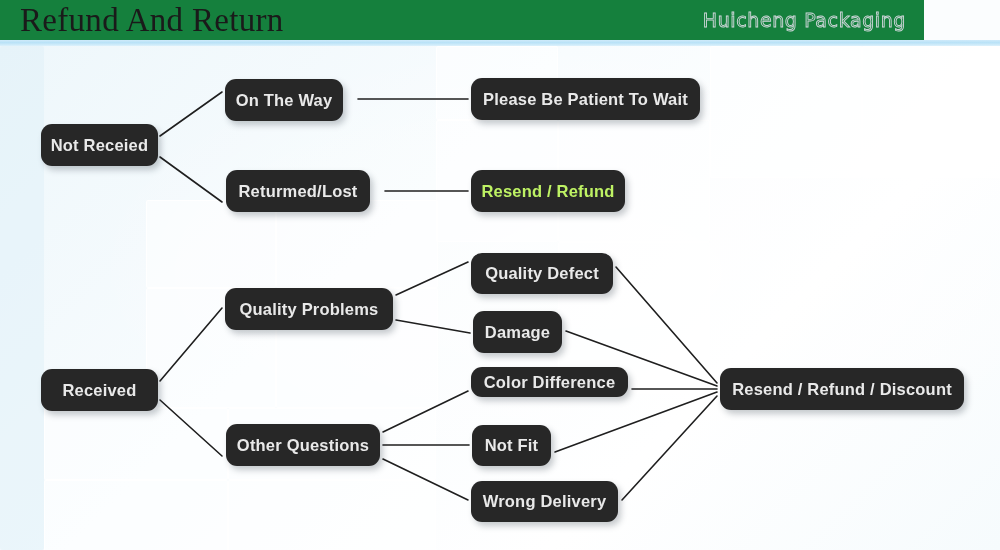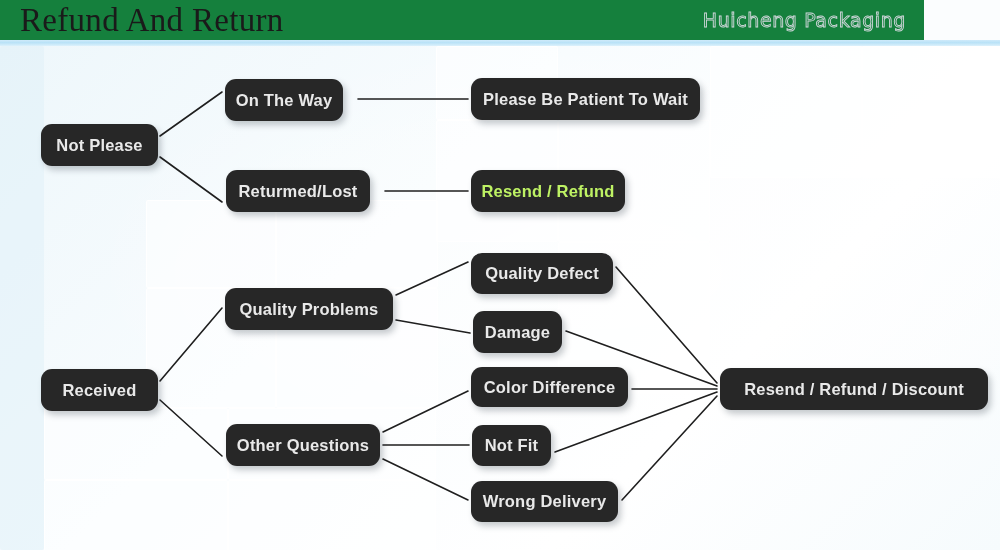--- a/index.html
+++ b/index.html
@@ -162,29 +162,29 @@
       <line x1="383" y1="445" x2="469" y2="445" stroke="#1f1f1f"></line>
       <line x1="383" y1="459" x2="468" y2="500" stroke="#1f1f1f"></line>
       <line x1="616" y1="267" x2="717" y2="383" stroke="#1f1f1f"></line>
       <line x1="566" y1="331" x2="717" y2="386" stroke="#1f1f1f"></line>
       <line x1="632" y1="389" x2="717" y2="389" stroke="#1f1f1f"></line>
       <line x1="555" y1="452" x2="717" y2="392" stroke="#1f1f1f"></line>
       <line x1="622" y1="500" x2="717" y2="396" stroke="#1f1f1f"></line>
     </svg>
 
   <div id="node-layer">
-      <div class="node" style="left: 41px; top: 124px; width: 117px; height: 42px; background: rgb(39, 39, 39); color: rgb(233, 233, 233);">Not Please</div>
+      <div class="node" style="left: 41px; top: 124px; width: 117px; height: 42px; background: rgb(39, 39, 39); color: rgb(233, 233, 233);">Not Receied</div>
       <div class="node" style="left: 225px; top: 79px; width: 118px; height: 42px; background: rgb(39, 39, 39); color: rgb(233, 233, 233);">On The Way</div>
       <div class="node" style="left: 226px; top: 170px; width: 144px; height: 42px; background: rgb(39, 39, 39); color: rgb(233, 233, 233);">Returmed/Lost</div>
       <div class="node" style="left: 471px; top: 78px; width: 229px; height: 42px; background: rgb(39, 39, 39); color: rgb(233, 233, 233);">Please Be Patient To Wait</div>
       <div class="node" style="left: 471px; top: 170px; width: 154px; height: 42px; background: rgb(39, 39, 39); color: #bef264;">Resend / Refund</div>
       <div class="node" style="left: 41px; top: 369px; width: 117px; height: 42px; background: rgb(39, 39, 39); color: rgb(233, 233, 233);">Received</div>
       <div class="node" style="left: 225px; top: 288px; width: 168px; height: 42px; background: rgb(39, 39, 39); color: rgb(233, 233, 233);">Quality Problems</div>
       <div class="node" style="left: 226px; top: 424px; width: 154px; height: 42px; background: rgb(39, 39, 39); color: rgb(233, 233, 233);">Other Questions</div>
       <div class="node" style="left: 471px; top: 253px; width: 142px; height: 41px; background: rgb(39, 39, 39); color: rgb(233, 233, 233);">Quality Defect</div>
       <div class="node" style="left: 473px; top: 311px; width: 89px; height: 42px; background: rgb(39, 39, 39); color: rgb(233, 233, 233);">Damage</div>
-      <div class="node" style="left: 471px; top: 367px; width: 157px; height: 40px; background: rgb(39, 39, 39); color: rgb(233, 233, 233);">Color Difference</div>
+      <div class="node" style="left: 471px; top: 367px; width: 157px; height: 30px; background: rgb(39, 39, 39); color: rgb(233, 233, 233);">Color Difference</div>
       <div class="node" style="left: 472px; top: 425px; width: 79px; height: 41px; background: rgb(39, 39, 39); color: rgb(233, 233, 233);">Not Fit</div>
       <div class="node" style="left: 471px; top: 481px; width: 147px; height: 41px; background: rgb(39, 39, 39); color: rgb(233, 233, 233);">Wrong Delivery</div>
-      <div class="node" style="left: 720px; top: 368px; width: 268px; height: 42px; background: rgb(39, 39, 39); color: rgb(233, 233, 233);">Resend / Refund / Discount</div>
+      <div class="node" style="left: 720px; top: 368px; width: 244px; height: 42px; background: rgb(39, 39, 39); color: rgb(233, 233, 233);">Resend / Refund / Discount</div>
     </div>
 
 </div>
 
 </body></html>

